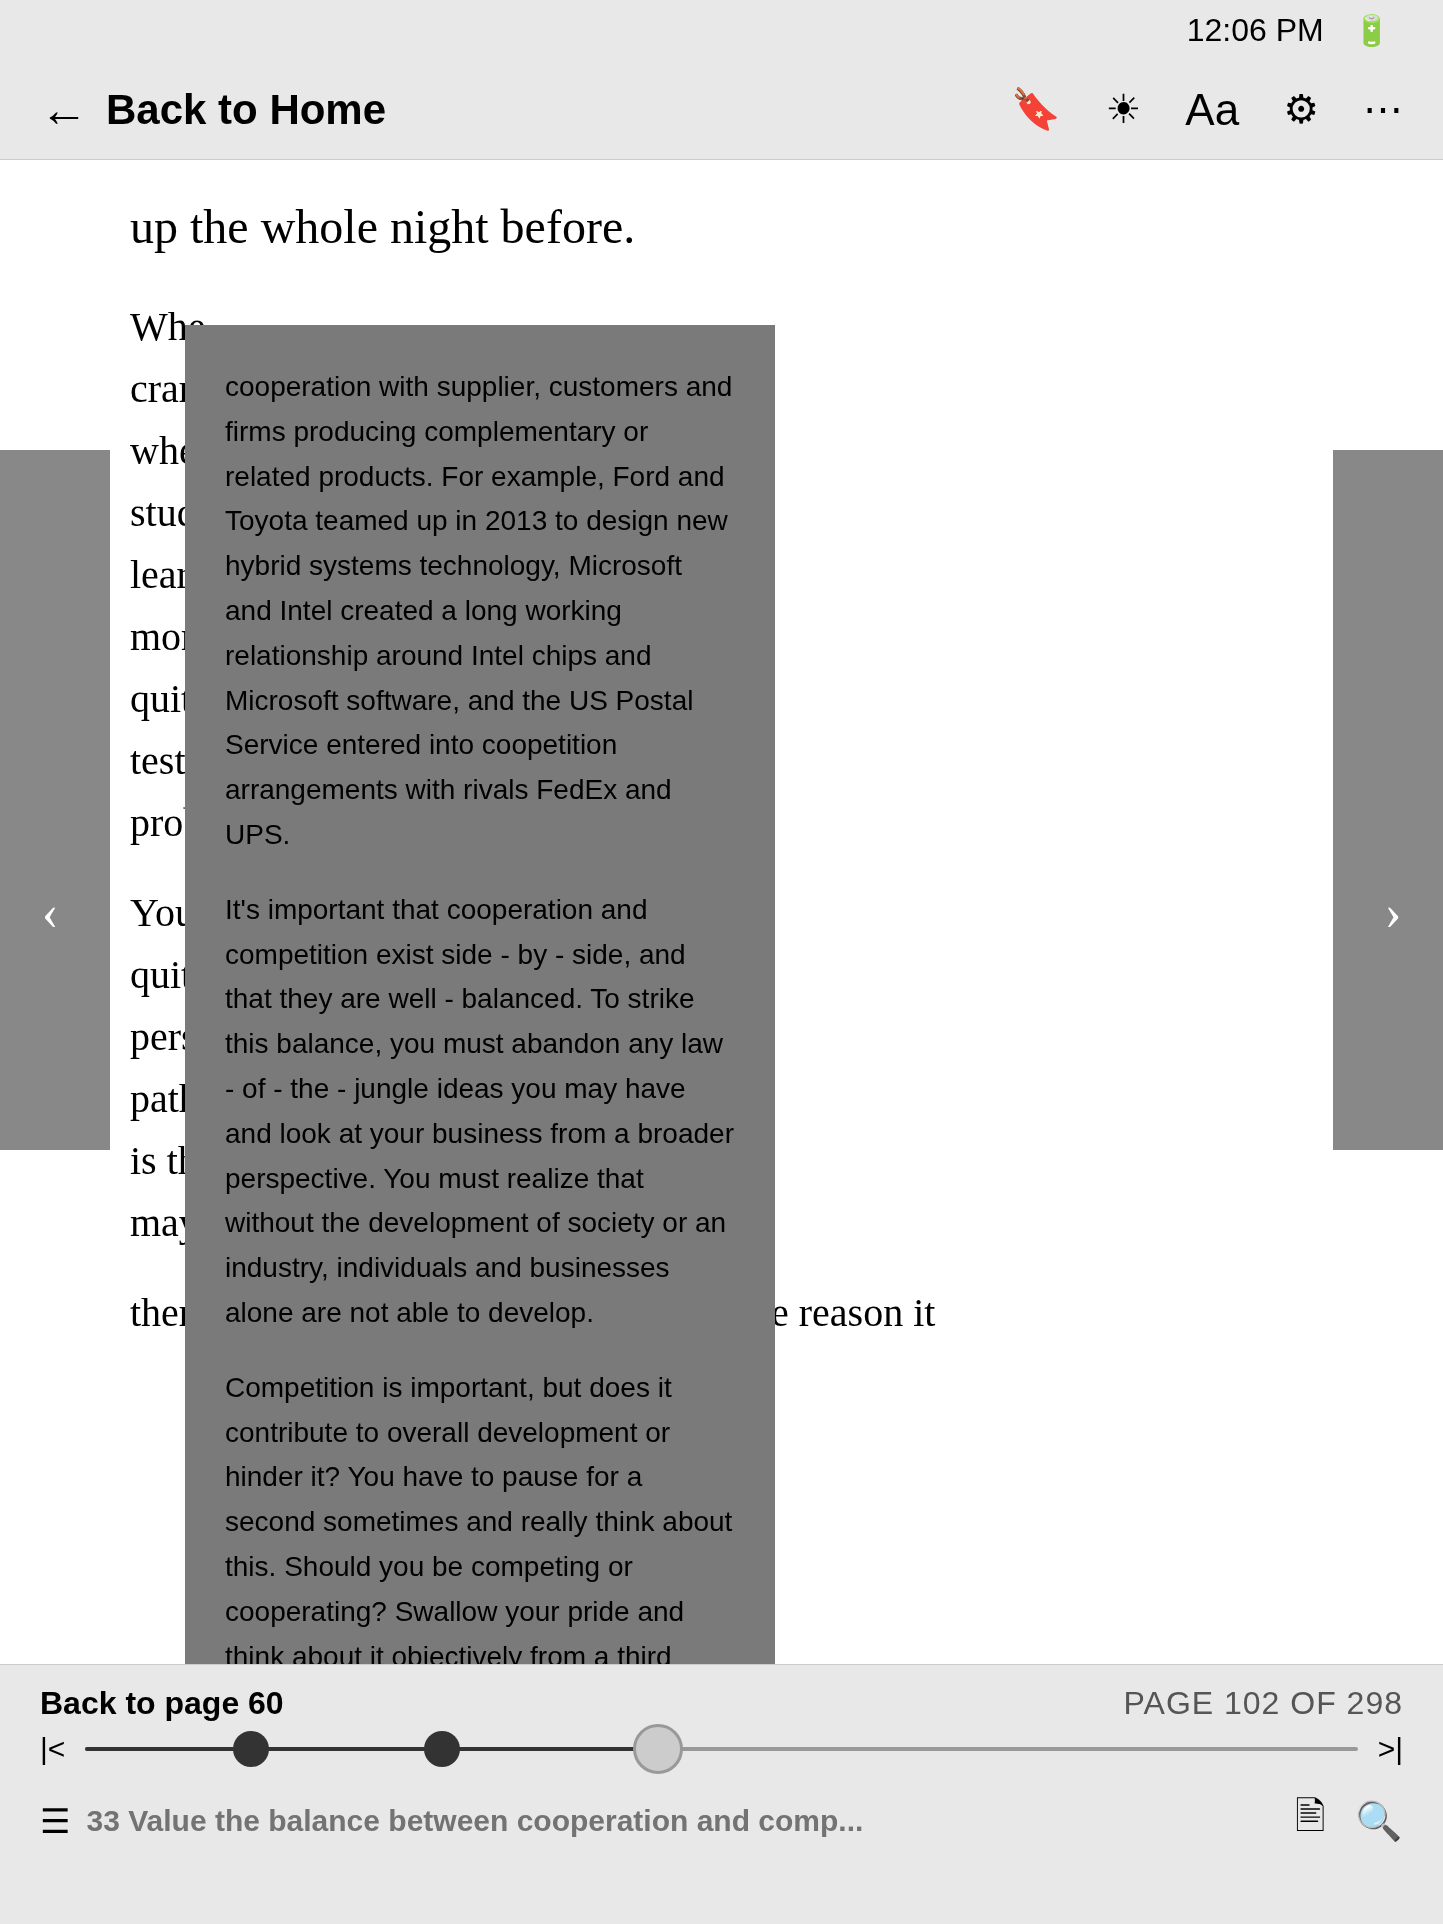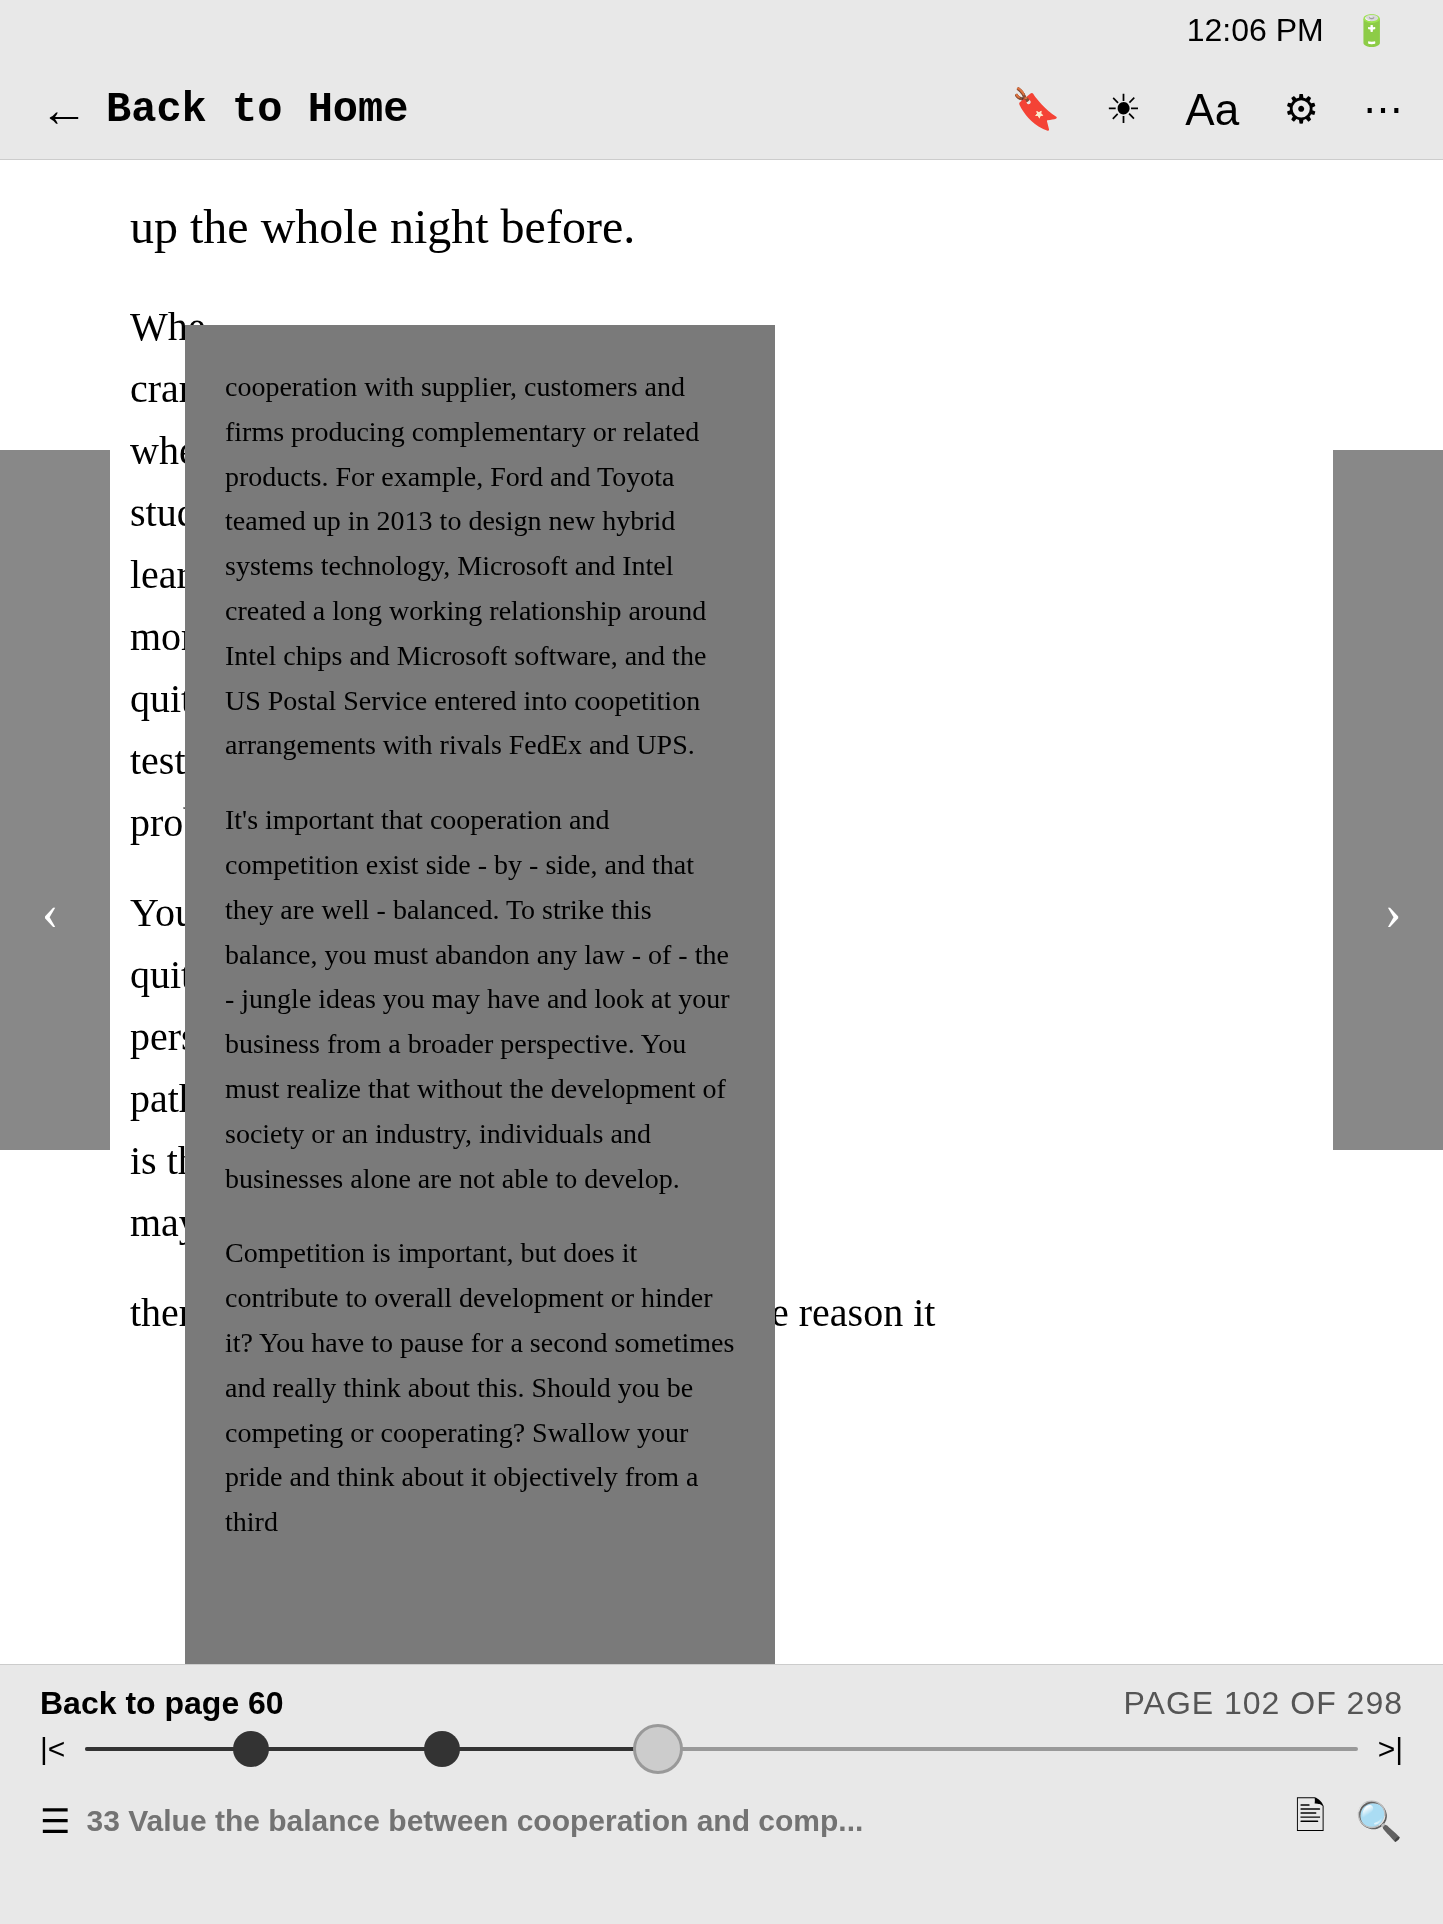--- a/index.html
+++ b/index.html
@@ -60,21 +60,21 @@
       flex: 1;
     }
     .back-arrow {
       font-size: 48px;
       color: #000;
       line-height: 1;
     }
     .back-label {
       font-size: 42px;
       font-weight: bold;
-      font-family: Liberation Mono, monospace;
+      font-family: Liberation Sans, sans-serif;
       color: #000;
     }
     .nav-right {
       display: flex;
       align-items: center;
       gap: 44px;
     }
     .nav-icon {
       font-size: 40px;
       color: #000;
@@ -171,21 +171,21 @@
       background: #7a7a7a;
       z-index: 60;
       padding: 40px 40px 40px 40px;
       bottom: 0;
     }
 
     .popup-text {
       font-size: 28px;
       line-height: 1.6;
       color: #000;
-      font-family: Liberation Serif, serif;
+      font-family: Liberation Sans, sans-serif;
     }
 
     .popup-paragraph {
       margin-bottom: 30px;
     }
     .popup-paragraph:last-child {
       margin-bottom: 0;
     }
 
     

